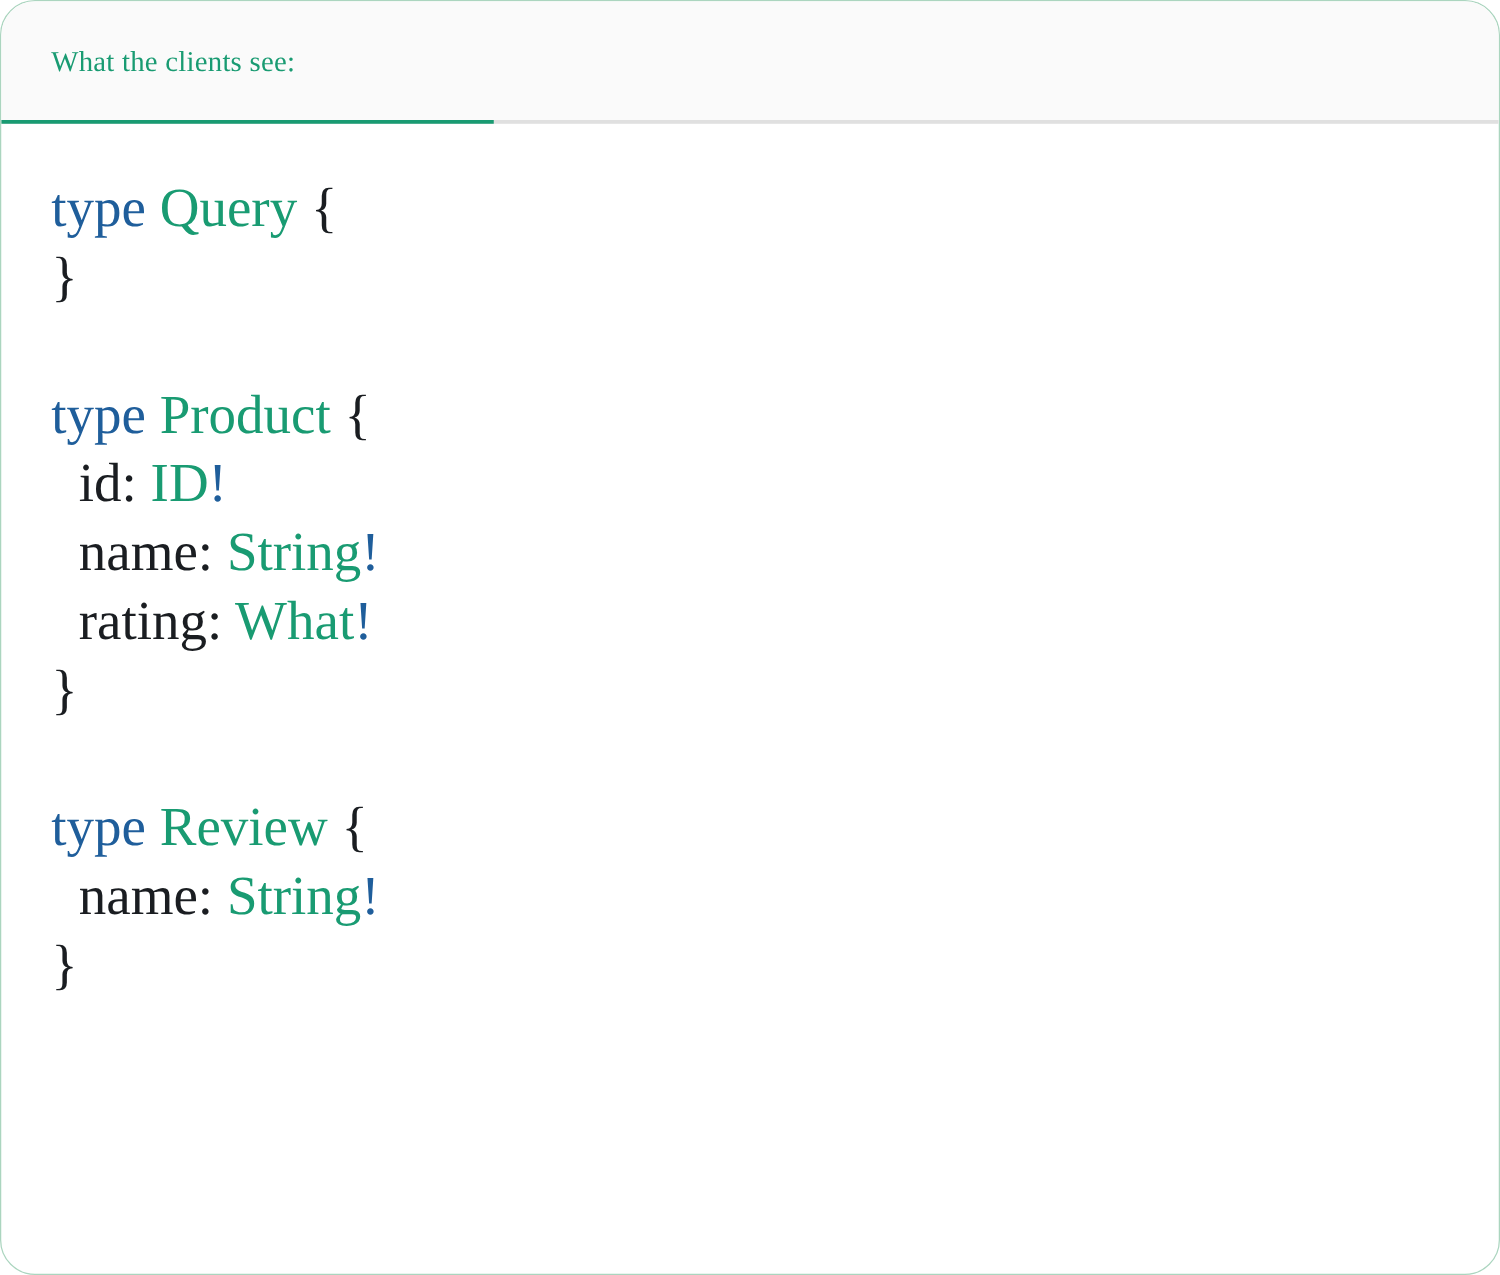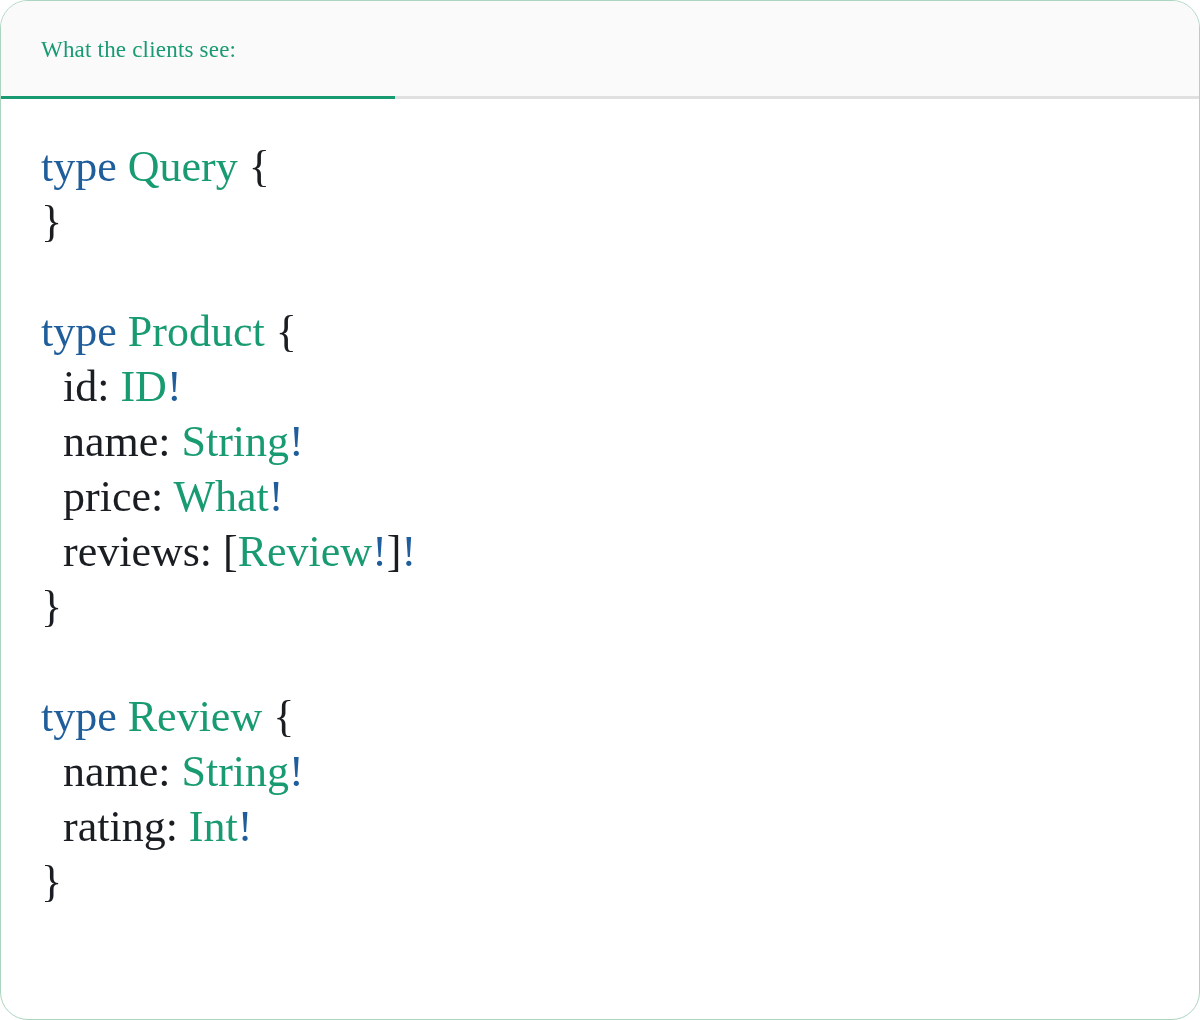--- a/index.html
+++ b/index.html
@@ -87,22 +87,20 @@
     <div class="tab-divider"></div>
     <div class="tab-active-indicator" style="width: 394px;"></div>
   </div>
   <div class="code-block">
       <div class="code-line"><span class="tok-kw">type</span><span class="tok-pl"> </span><span class="tok-ty">Query</span><span class="tok-pl"> {</span></div>
       <div class="code-line"><span class="tok-pl">}</span></div>
       <div class="code-line"> </div>
       <div class="code-line"><span class="tok-kw">type</span><span class="tok-pl"> </span><span class="tok-ty">Product</span><span class="tok-pl"> {</span></div>
       <div class="code-line"><span class="tok-pl">  id: </span><span class="tok-ty">ID</span><span class="tok-kw">!</span></div>
       <div class="code-line"><span class="tok-pl">  name: </span><span class="tok-ty">String</span><span class="tok-kw">!</span></div>
-      <div class="code-line"><span class="tok-pl">  price: </span><span class="tok-ty">What</span><span class="tok-kw">!</span></div>
-      <div class="code-line"><span class="tok-pl">  reviews: [</span><span class="tok-ty">Review</span><span class="tok-kw">!</span><span class="tok-pl">]</span><span class="tok-kw">!</span></div>
+      <div class="code-line"><span class="tok-pl">  rating: </span><span class="tok-ty">What</span><span class="tok-kw">!</span></div>
       <div class="code-line"><span class="tok-pl">}</span></div>
       <div class="code-line"> </div>
       <div class="code-line"><span class="tok-kw">type</span><span class="tok-pl"> </span><span class="tok-ty">Review</span><span class="tok-pl"> {</span></div>
       <div class="code-line"><span class="tok-pl">  name: </span><span class="tok-ty">String</span><span class="tok-kw">!</span></div>
-      <div class="code-line"><span class="tok-pl">  rating: </span><span class="tok-ty">Int</span><span class="tok-kw">!</span></div>
       <div class="code-line"><span class="tok-pl">}</span></div>
     </div>
 </div>
 
 </body></html>

